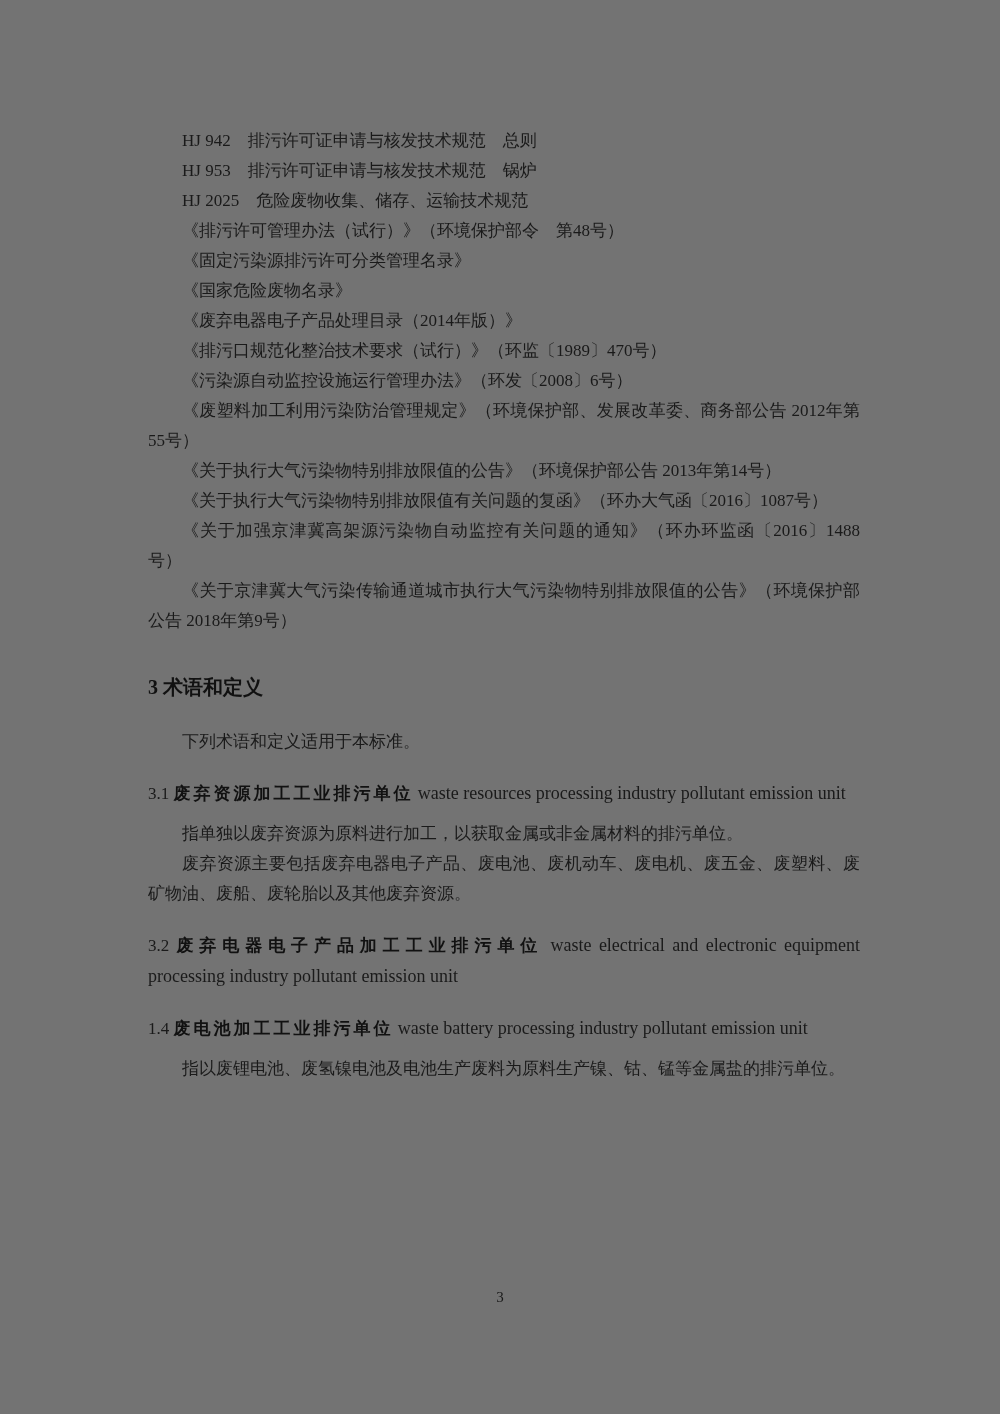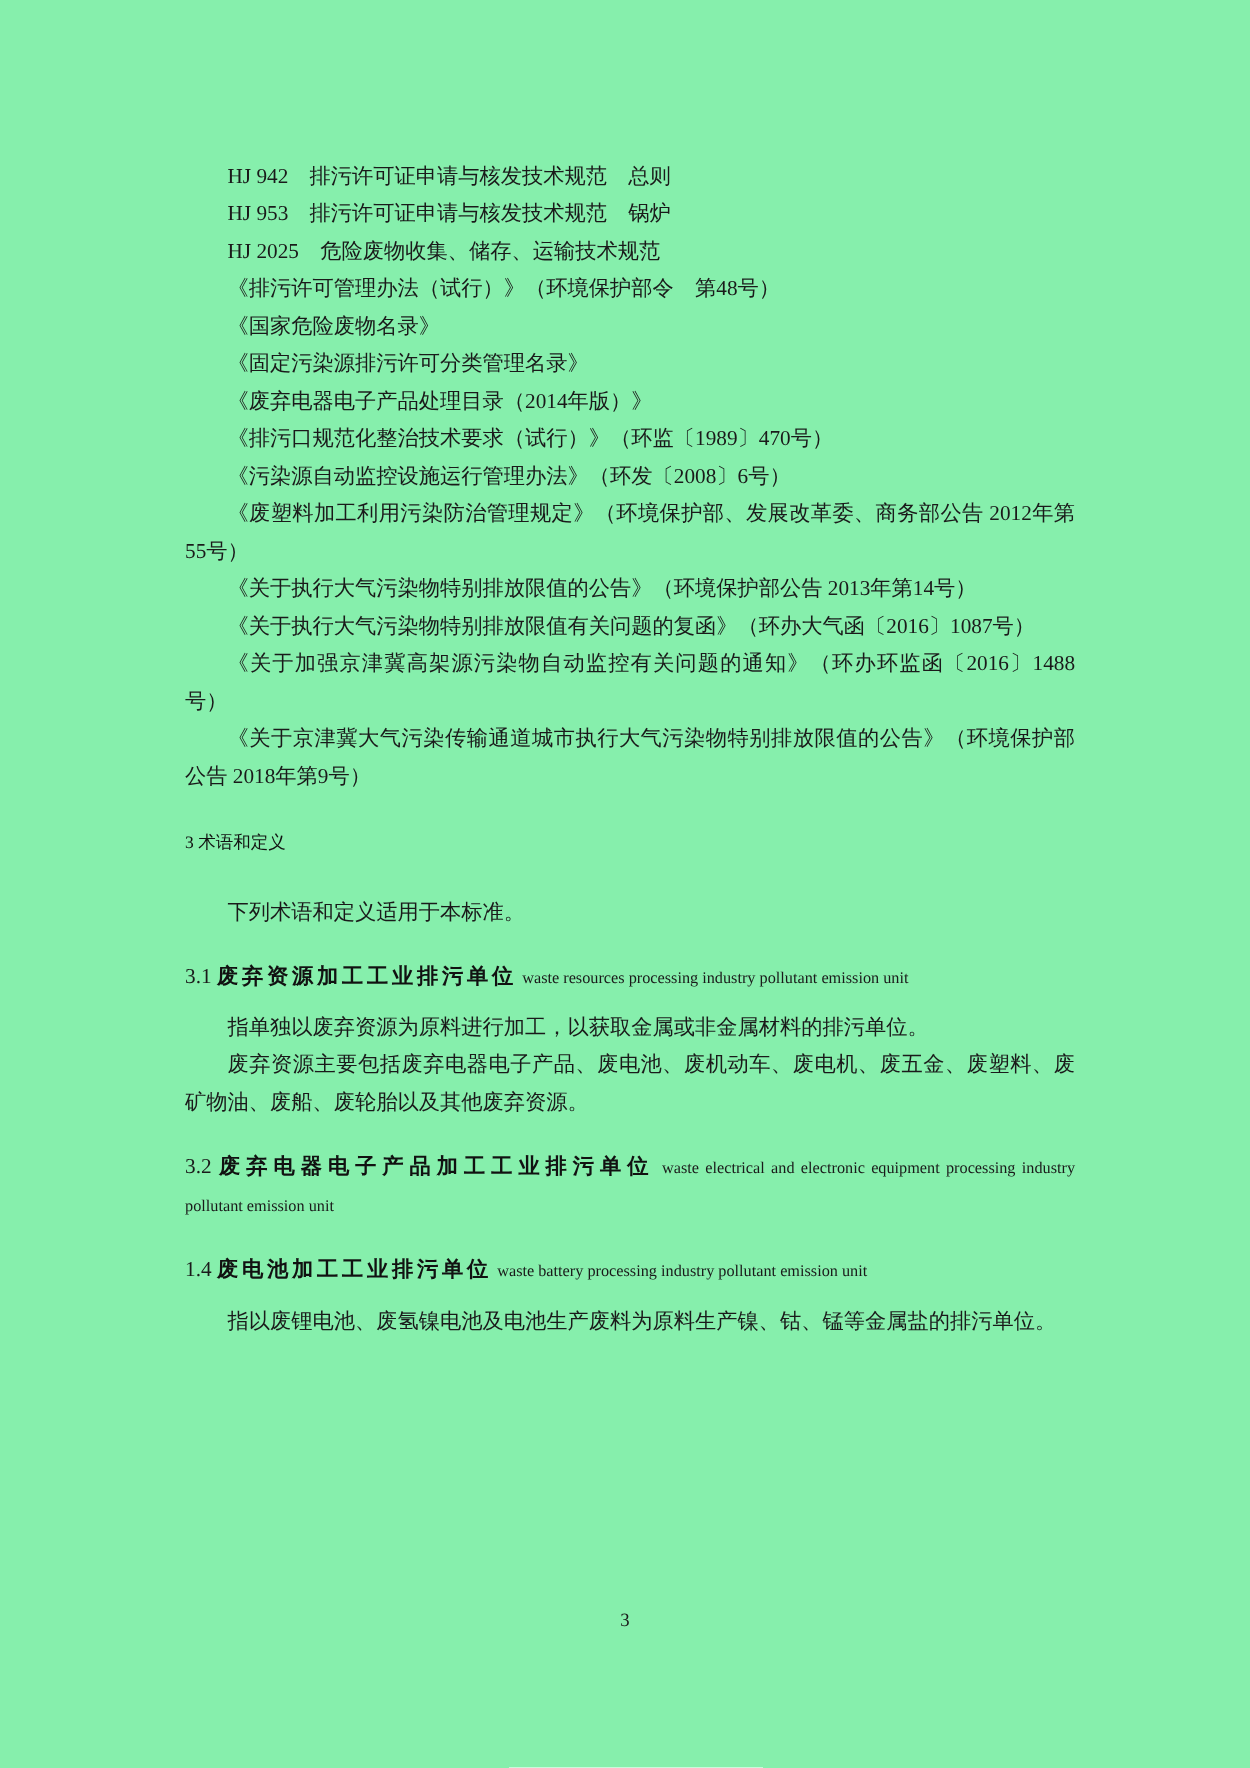--- a/index.html
+++ b/index.html
@@ -4,43 +4,43 @@
 <style>
   html, body {
     margin: 0;
     padding: 0;
     background: #ffffff;
   }
   .page {
     position: relative;
     width: 1000px;
     height: 1414px;
-    background: #86efac;
+    background: #737373;
     overflow: hidden;
     font-family: "Liberation Serif", "DejaVu Serif", serif;
     color: #1a1a1a;
   }
   .content {
     position: absolute;
     top: 126px;
     left: 148px;
     width: 712px;
     font-size: 17px;
     line-height: 30px;
   }
   .ref {
     margin: 0;
     text-indent: 2em;
     text-align: justify;
     text-justify: inter-ideograph;
   }
   .sec-heading {
-    margin: 24px 0 0 0;
-    font-size: 14px;
-    font-weight: normal;
+    margin: 36px 0 0 0;
+    font-size: 20px;
+    font-weight: bold;
     color: #111111;
     line-height: 30px;
   }
   .intro {
     margin: 25px 0 0 0;
     text-indent: 2em;
   }
   .term-heading {
     margin: 21px 0 0 0;
     font-size: 17px;
@@ -48,21 +48,21 @@
     line-height: 30px;
     text-align: justify;
     text-justify: inter-ideograph;
   }
   .term-heading .tzh {
     font-weight: bold;
     letter-spacing: 3px;
     color: #111111;
   }
   .term-heading .ten {
-    font-size: 13px;
+    font-size: 18px;
   }
   .term-body {
     margin: 10px 0 0 0;
     text-indent: 2em;
     text-align: justify;
     text-justify: inter-ideograph;
   }
   .term-body + .term-body {
     margin-top: 0;
   }
@@ -81,22 +81,22 @@
 <body>
 
 <div class="page">
   <div class="content">
 
     <section class="references">
       <p class="ref">HJ 942　排污许可证申请与核发技术规范　总则</p>
       <p class="ref">HJ 953　排污许可证申请与核发技术规范　锅炉</p>
       <p class="ref">HJ 2025　危险废物收集、储存、运输技术规范</p>
       <p class="ref">《排污许可管理办法（试行）》（环境保护部令　第48号）</p>
+      <p class="ref">《固定污染源排污许可分类管理名录》</p>
       <p class="ref">《国家危险废物名录》</p>
-      <p class="ref">《固定污染源排污许可分类管理名录》</p>
       <p class="ref">《废弃电器电子产品处理目录（2014年版）》</p>
       <p class="ref">《排污口规范化整治技术要求（试行）》（环监〔1989〕470号）</p>
       <p class="ref">《污染源自动监控设施运行管理办法》（环发〔2008〕6号）</p>
       <p class="ref">《废塑料加工利用污染防治管理规定》（环境保护部、发展改革委、商务部公告 2012年第55号）</p>
       <p class="ref">《关于执行大气污染物特别排放限值的公告》（环境保护部公告 2013年第14号）</p>
       <p class="ref">《关于执行大气污染物特别排放限值有关问题的复函》（环办大气函〔2016〕1087号）</p>
       <p class="ref">《关于加强京津冀高架源污染物自动监控有关问题的通知》（环办环监函〔2016〕1488号）</p>
       <p class="ref">《关于京津冀大气污染传输通道城市执行大气污染物特别排放限值的公告》（环境保护部公告 2018年第9号）</p>
     </section>
 

